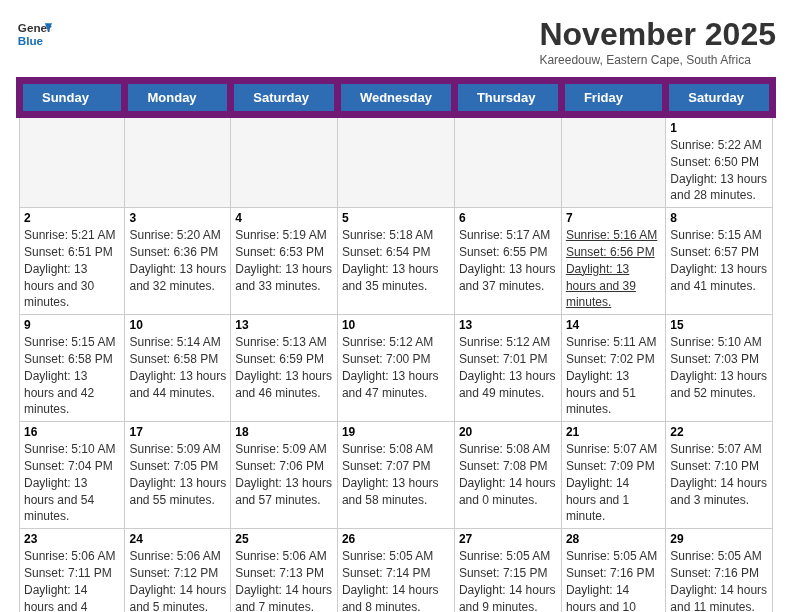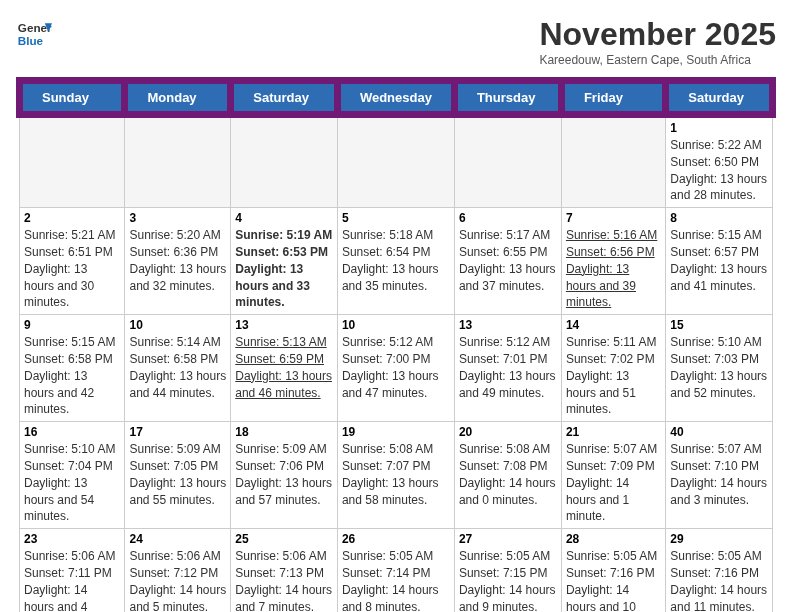--- a/index.html
+++ b/index.html
@@ -125,21 +125,21 @@
 Daylight: 13 hours and 30 minutes.</div>
         </td>
         <td>
           <div class="day-number">3</div>
           <div class="day-info" style="white-space: pre-line;">Sunrise: 5:20 AM
 Sunset: 6:36 PM
 Daylight: 13 hours and 32 minutes.</div>
         </td>
         <td>
           <div class="day-number">4</div>
-          <div class="day-info" style="white-space: pre-line; font-weight: bold;">Sunrise: 5:19 AM
+          <div class="day-info" style="white-space: pre-line;">Sunrise: 5:19 AM
 Sunset: 6:53 PM
 Daylight: 13 hours and 33 minutes.</div>
         </td>
         <td>
           <div class="day-number">5</div>
           <div class="day-info" style="white-space: pre-line;">Sunrise: 5:18 AM
 Sunset: 6:54 PM
 Daylight: 13 hours and 35 minutes.</div>
         </td>
         <td>
@@ -169,21 +169,21 @@
 Daylight: 13 hours and 42 minutes.</div>
         </td>
         <td>
           <div class="day-number">10</div>
           <div class="day-info" style="white-space: pre-line;">Sunrise: 5:14 AM
 Sunset: 6:58 PM
 Daylight: 13 hours and 44 minutes.</div>
         </td>
         <td>
           <div class="day-number">13</div>
-          <div class="day-info" style="white-space: pre-line; text-decoration: underline;">Sunrise: 5:13 AM
+          <div class="day-info" style="white-space: pre-line;">Sunrise: 5:13 AM
 Sunset: 6:59 PM
 Daylight: 13 hours and 46 minutes.</div>
         </td>
         <td>
           <div class="day-number">10</div>
           <div class="day-info" style="white-space: pre-line;">Sunrise: 5:12 AM
 Sunset: 7:00 PM
 Daylight: 13 hours and 47 minutes.</div>
         </td>
         <td>
@@ -236,21 +236,21 @@
 Sunset: 7:08 PM
 Daylight: 14 hours and 0 minutes.</div>
         </td>
         <td>
           <div class="day-number">21</div>
           <div class="day-info" style="white-space: pre-line;">Sunrise: 5:07 AM
 Sunset: 7:09 PM
 Daylight: 14 hours and 1 minute.</div>
         </td>
         <td>
-          <div class="day-number">40</div>
+          <div class="day-number">22</div>
           <div class="day-info" style="white-space: pre-line;">Sunrise: 5:07 AM
 Sunset: 7:10 PM
 Daylight: 14 hours and 3 minutes.</div>
         </td>
       </tr>
       <tr>
         <td>
           <div class="day-number">23</div>
           <div class="day-info" style="white-space: pre-line;">Sunrise: 5:06 AM
 Sunset: 7:11 PM

